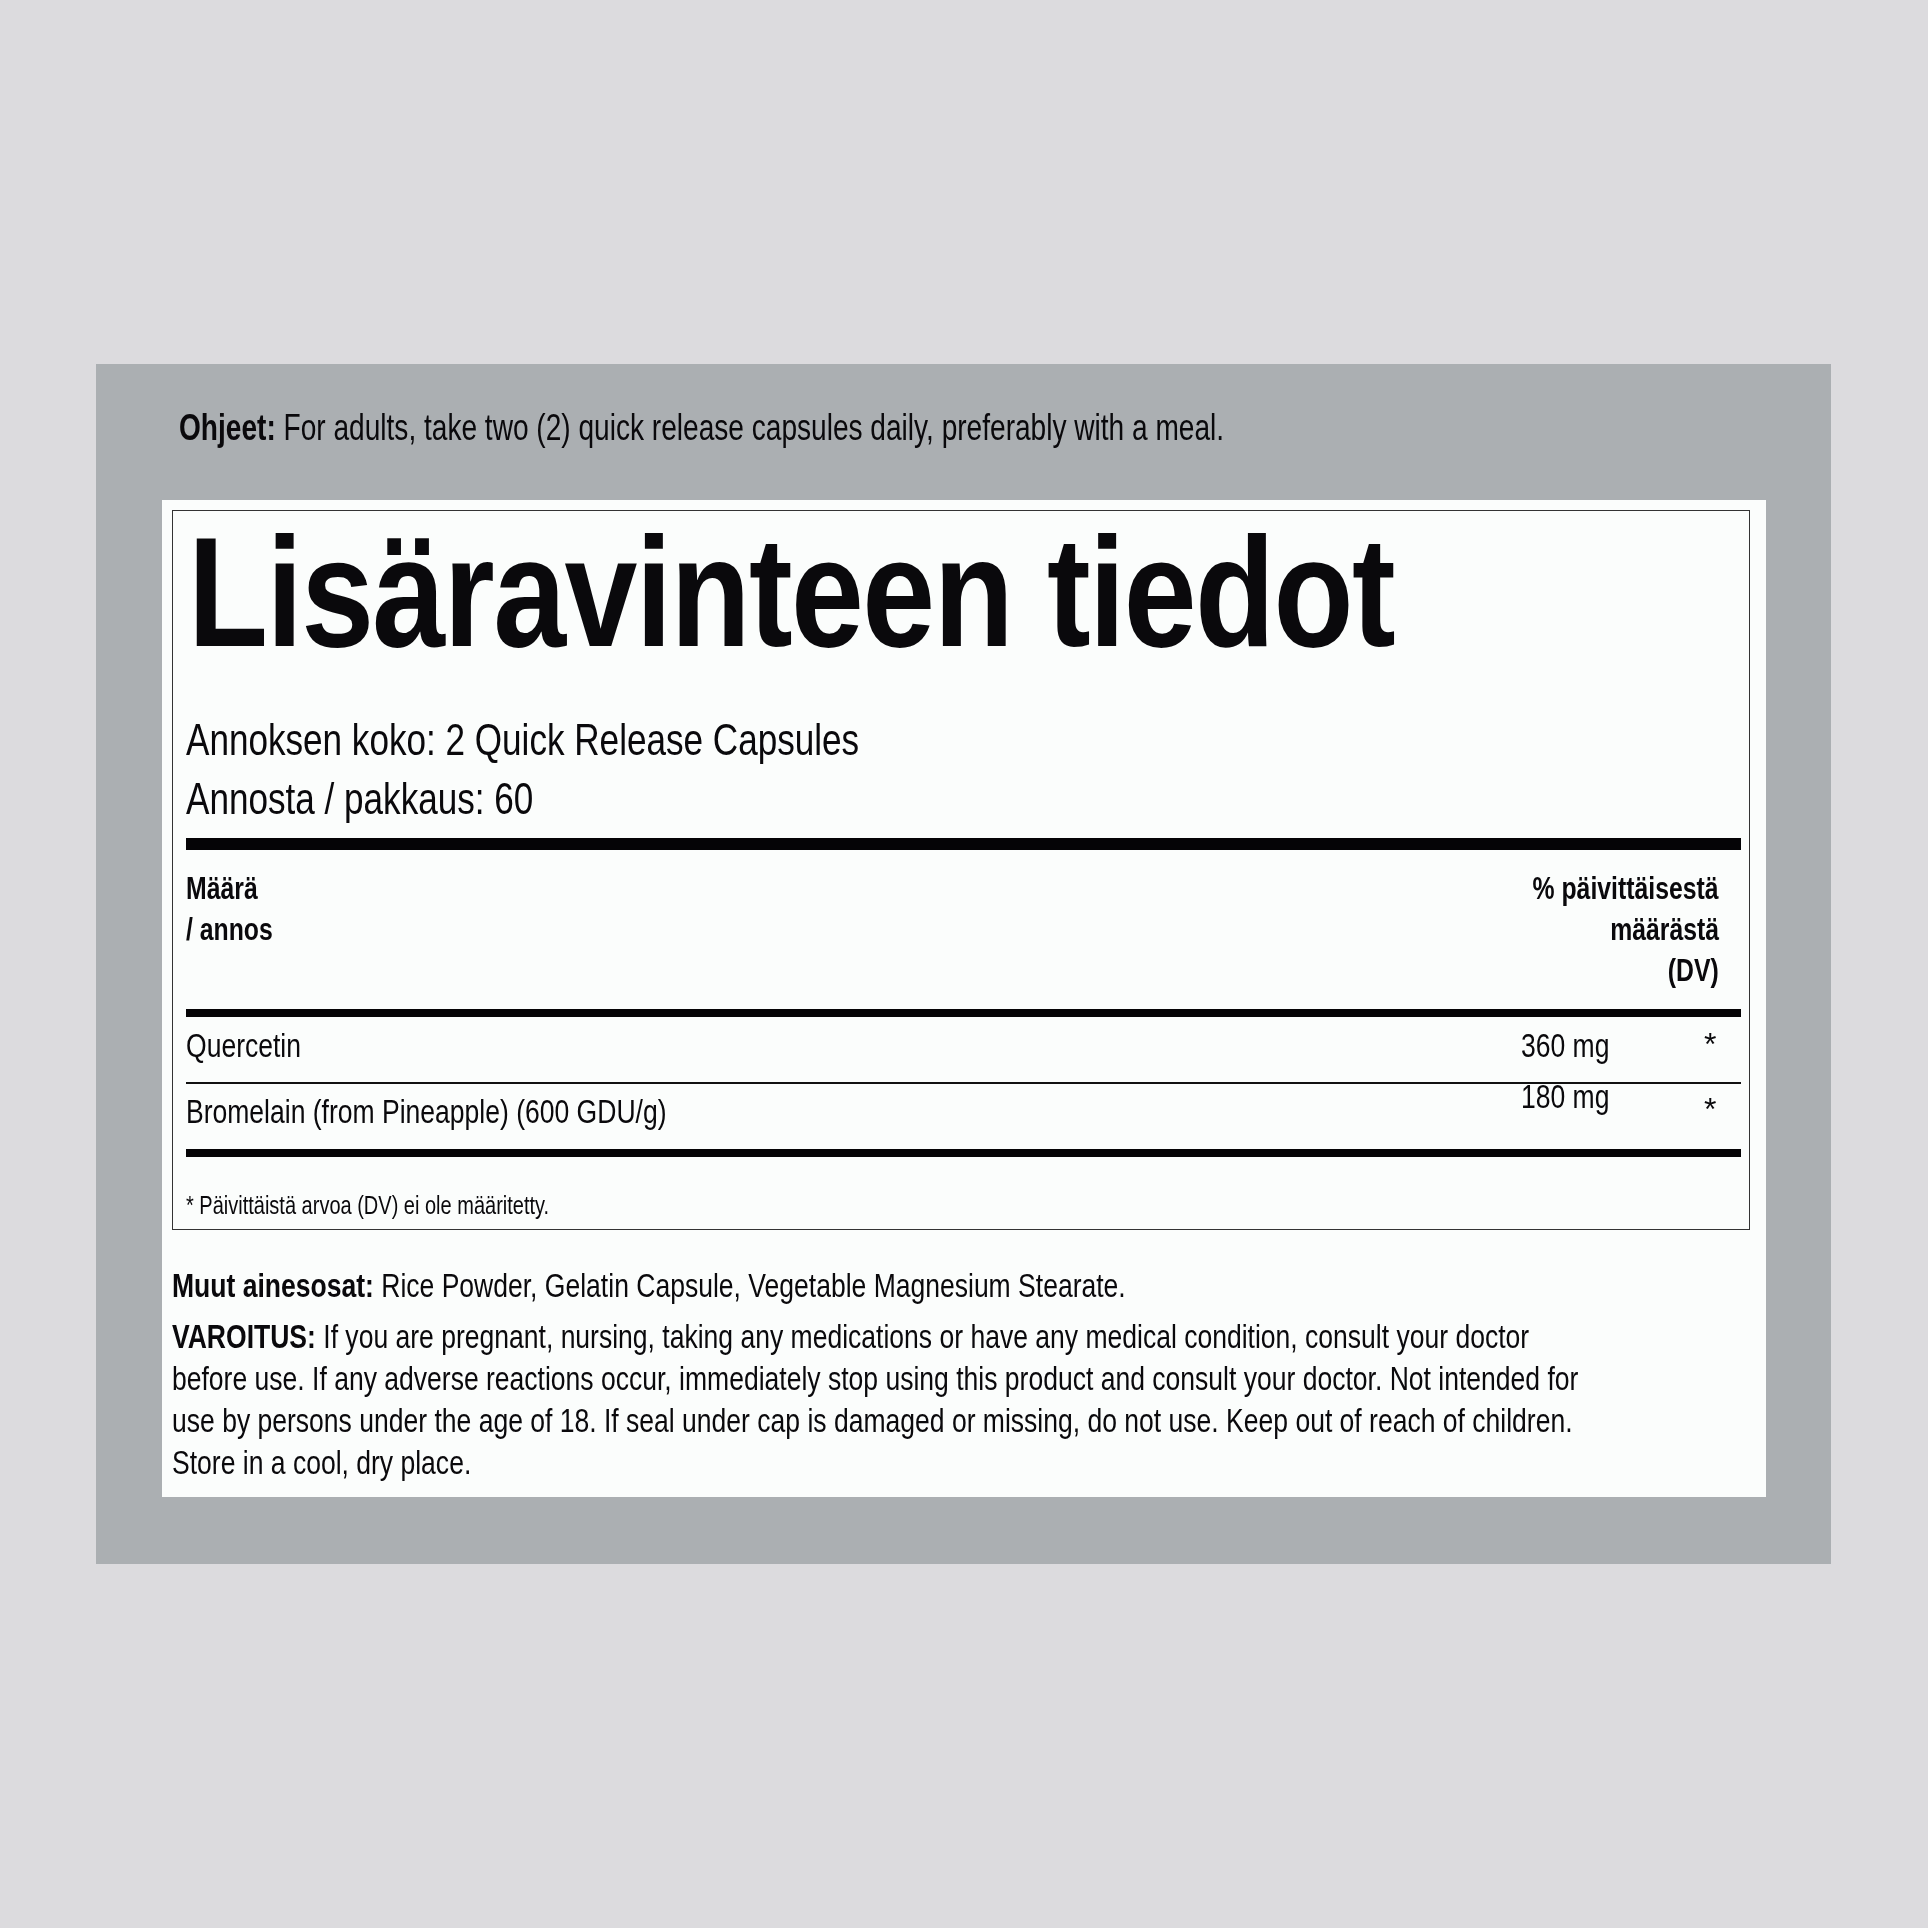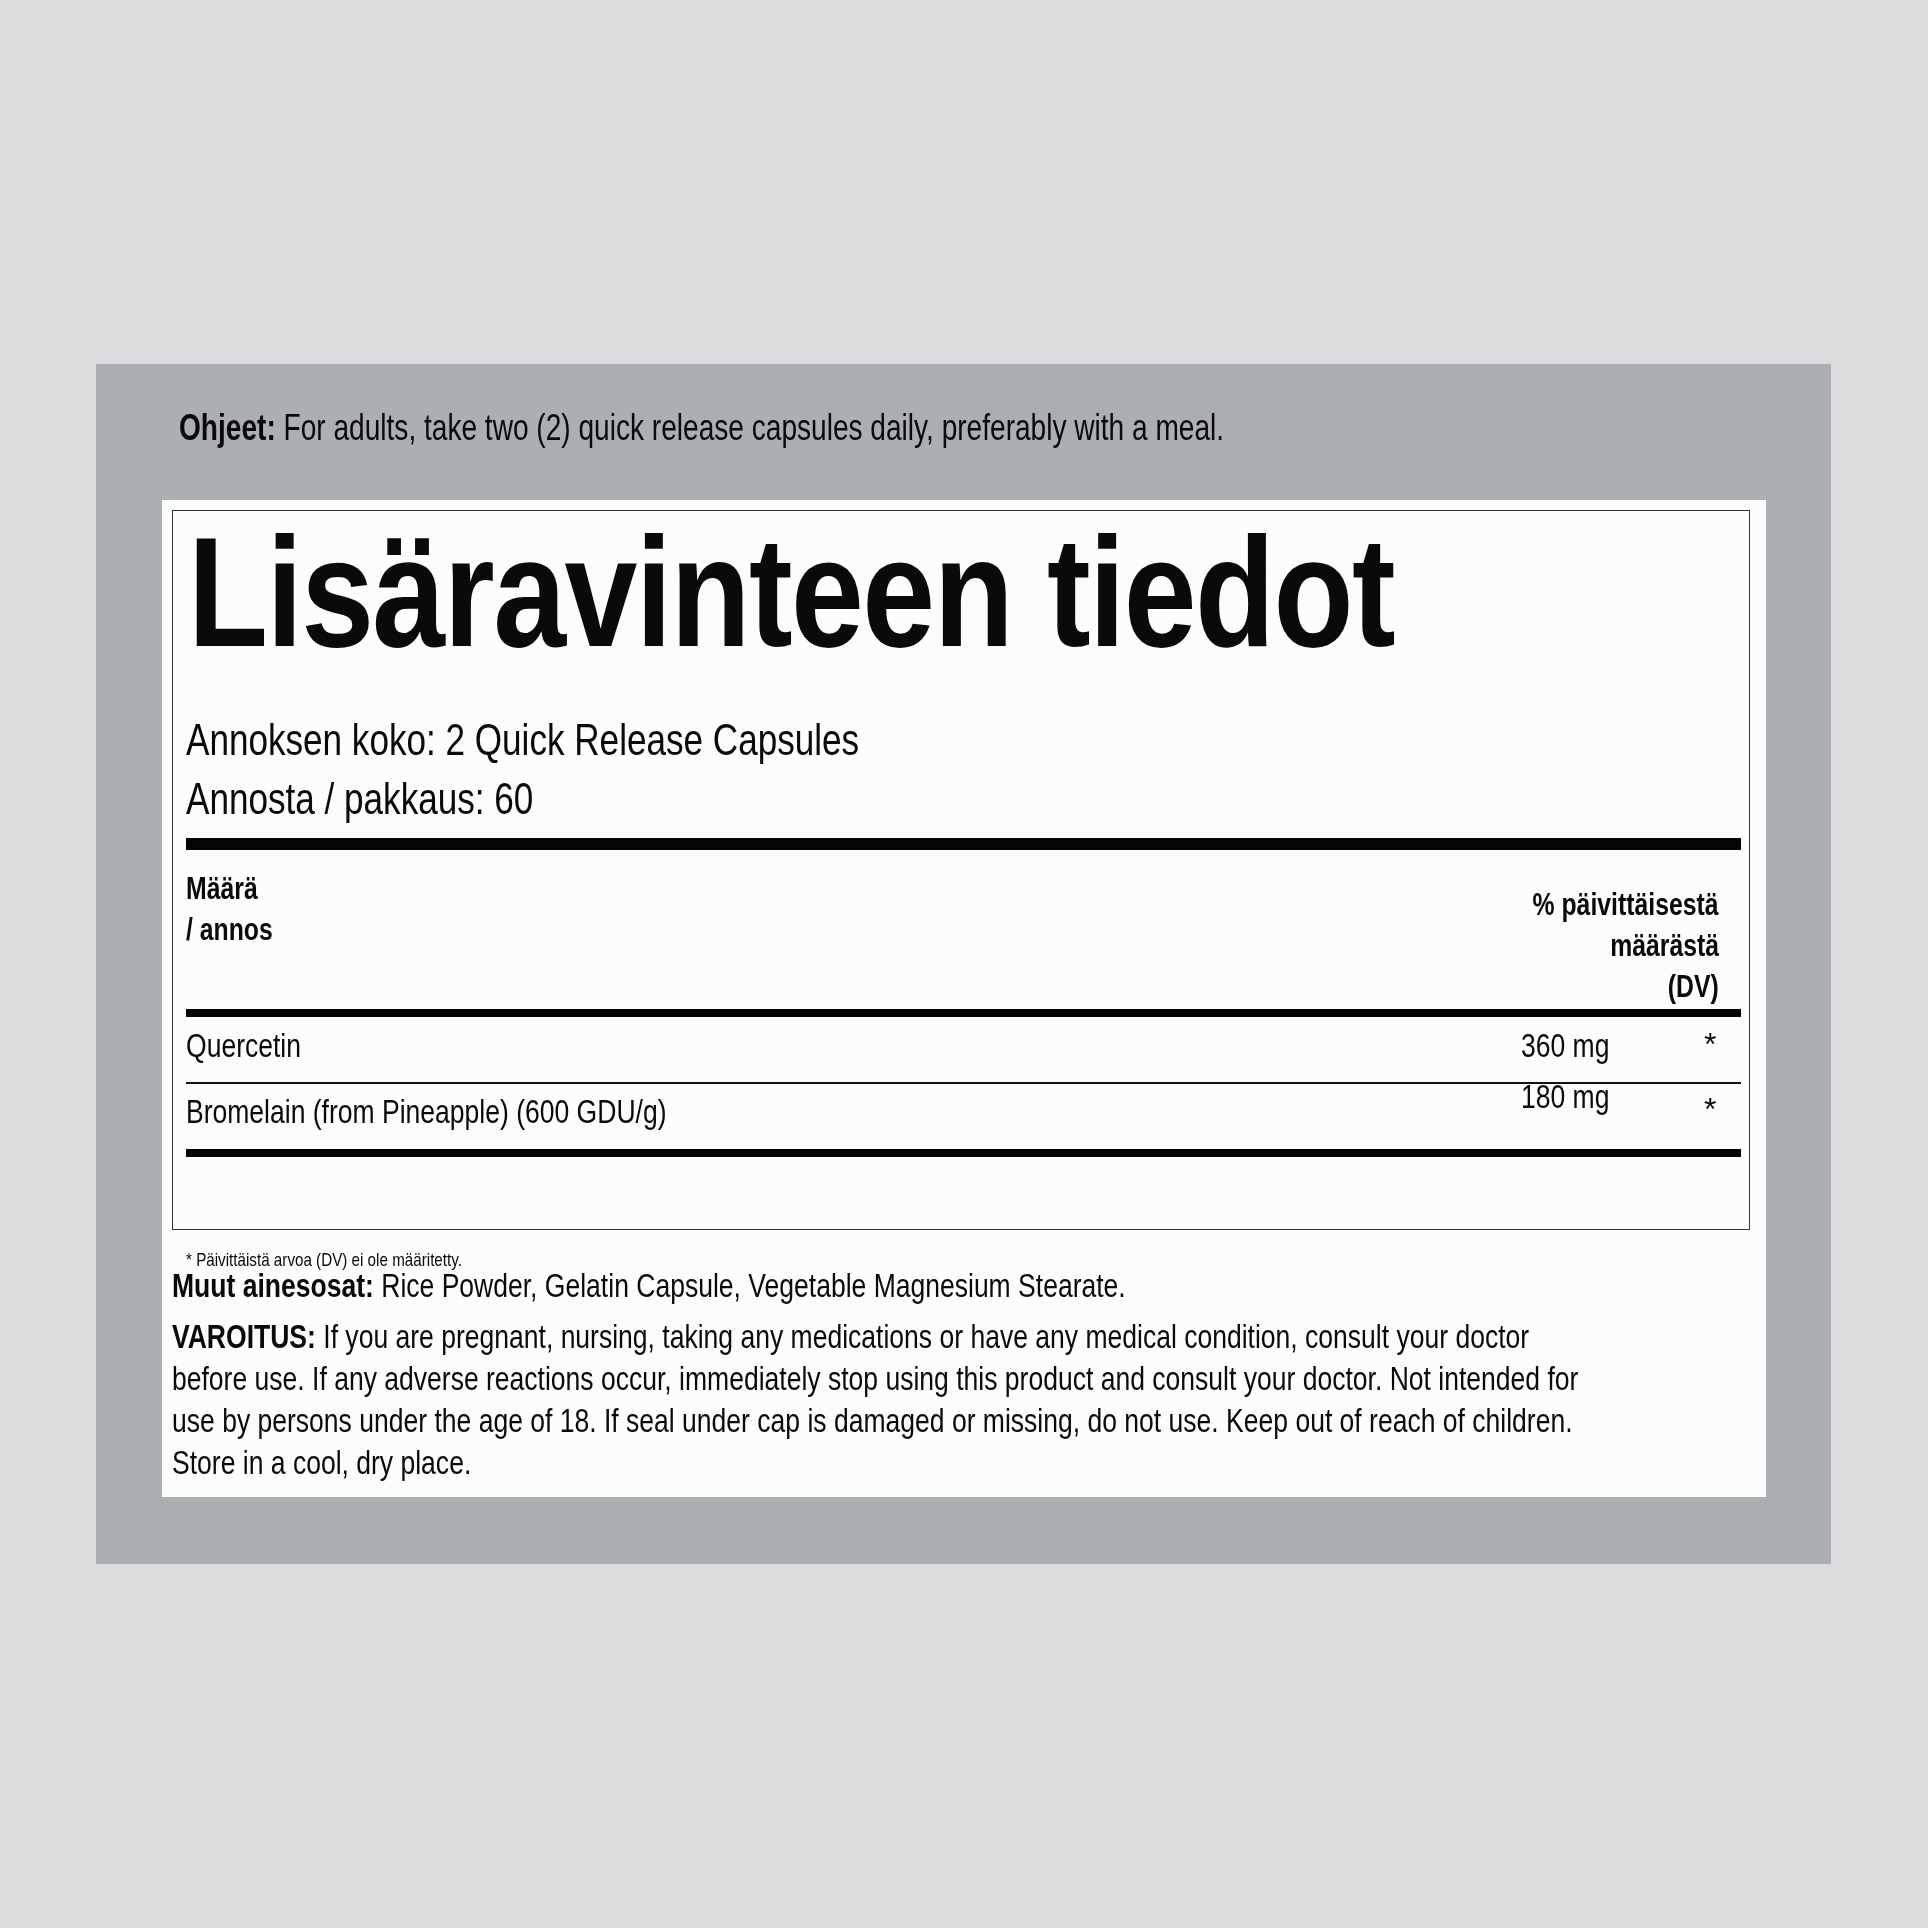--- a/index.html
+++ b/index.html
@@ -19,21 +19,21 @@
   .rule-thin { position:absolute; left:186px; width:1555px; height:1.9px; background:#111; }
   .hdr { position:absolute; font-size:31px; line-height:41px; font-weight:700; }
   .hdr .c { transform:scaleX(0.8); }
   .hdr-right { right:calc(1928px - 1719px); text-align:right; }
   .hdr-right .c { transform-origin:right top; }
   .row-name { position:absolute; left:186px; font-size:34px; line-height:41px;text-align:center; }
   .row-name .c { transform:scaleX(0.78); }
   .row-amt { position:absolute; font-size:34px; line-height:41px; right:calc(1928px - 1609px); text-align:right; }
   .row-amt .c { transform:scaleX(0.78); transform-origin:right top; }
   .row-dv { position:absolute; font-size:32px; line-height:41px; left:1704px; }
-  .footnote { position:absolute; left:186px; top:1245px; font-size:19px; line-height:30px; }
+  .footnote { position:absolute; left:186px; top:1190px; font-size:25px; line-height:30px; }
   .footnote .c { transform:scaleX(0.8); }
   .other { position:absolute; left:172px; top:1252px; font-size:34px; line-height:43px;margin-top:12px; }
   .other .c { transform:scaleX(0.78); }
   .warning { position:absolute; left:172px; top:1315px; font-size:34px; line-height:42px; }
   .warning .line { display:block; transform:scaleX(0.78); transform-origin:left top; white-space:nowrap; }
   b { font-weight:700; }
 </style>
 </head>
 <body>
 
@@ -60,21 +60,21 @@
   <span class="cond c">Annosta / pakkaus: 60</span>
 </div>
 
 <div class="rule-thick" style="top:838px; height:12.2px;"></div>
 
 <div class="hdr" style="left:186px; top:868px;">
   <span class="cond c">Määrä</span><br>
   <span class="cond c">/ annos</span>
 </div>
 
-<div class="hdr hdr-right" style="top:868px;margin-top:16px;">
+<div class="hdr hdr-right" style="top:868px;">
   <span class="cond c">% päivittäisestä</span><br>
   <span class="cond c">määrästä</span><br>
   <span class="cond c">(DV)</span>
 </div>
 
 <div class="rule-thick" style="top:1009px; height:7.5px;"></div>
 
 <div class="row-name" style="top:1025px;">
   <span class="cond c">Quercetin</span>
 </div>

